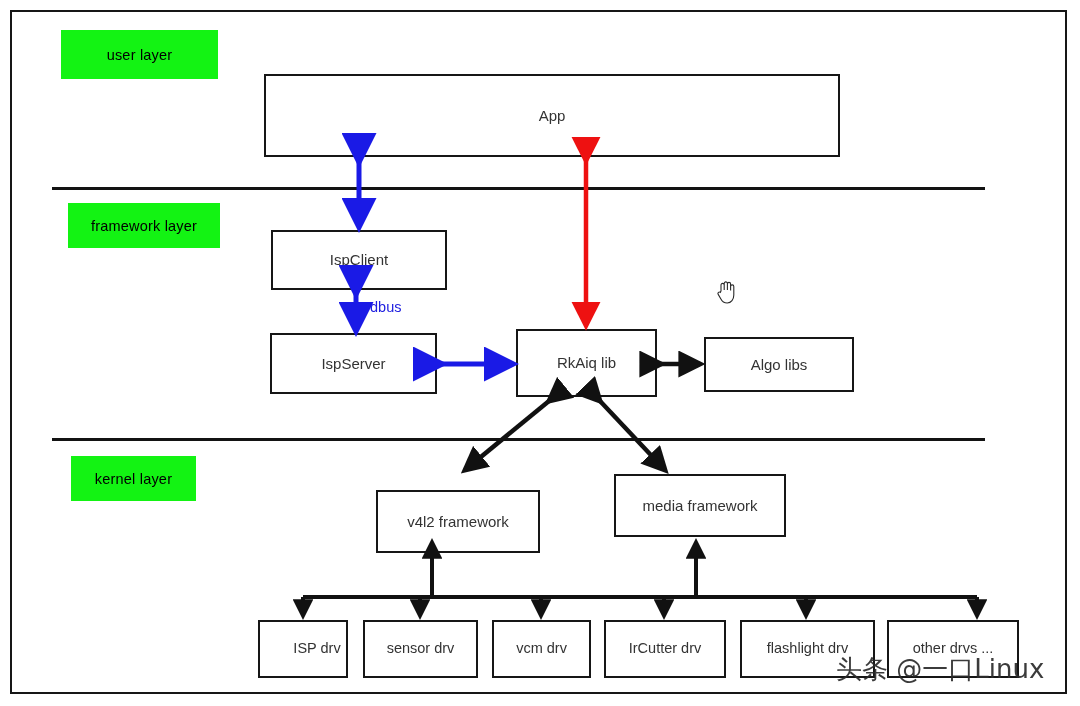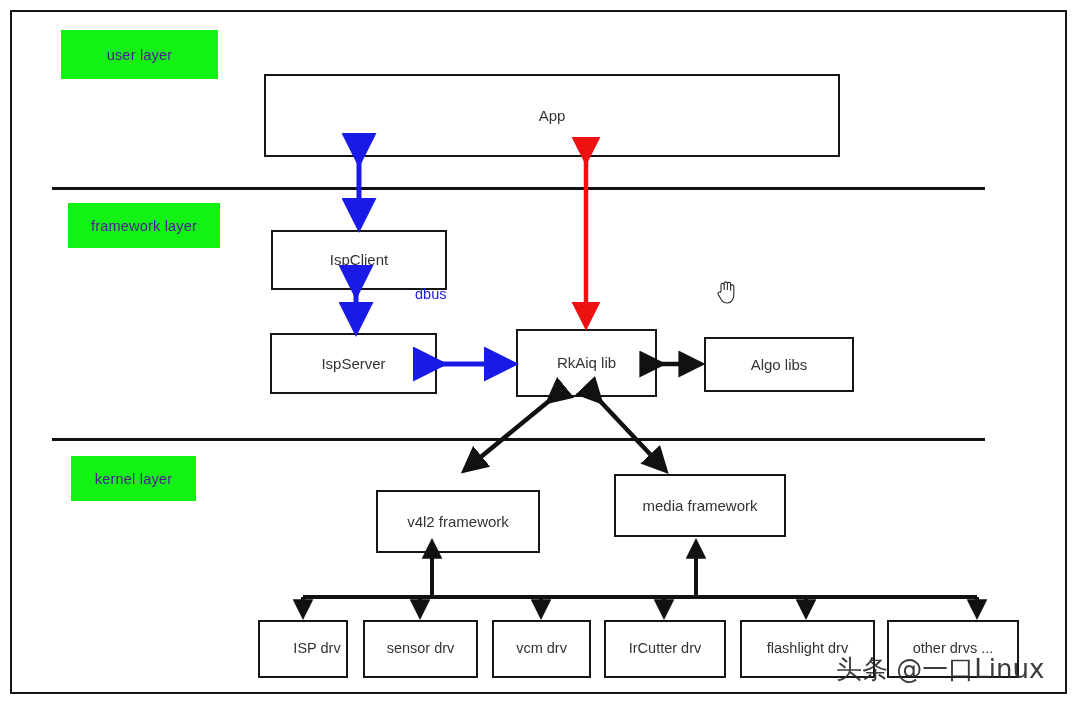--- a/index.html
+++ b/index.html
@@ -12,21 +12,21 @@
   #stage{position:relative;width:1080px;height:706px;background:#fff;}
 
   
   .frame{
     position:absolute;left:10px;top:10px;width:1057px;height:684px;
     border:2px solid #161616;box-sizing:border-box;background:#fff;
   }
 
   
   .layer-tag{
-    position:absolute;background:#13f313;color:#4c1d95;
+    position:absolute;background:#13f313;color:#000000;
     display:flex;align-items:center;justify-content:center;
     font-size:14.5px;letter-spacing:.2px;
   }
 
   
   .box{
     position:absolute;background:#fff;border:2.5px solid #161616;
     box-sizing:border-box;display:flex;align-items:center;justify-content:center;
     color:#333;font-size:15px;text-align:center;line-height:1.2;
   }
@@ -189,21 +189,21 @@
       <line x1="664" y1="597" x2="664" y2="616" stroke="#111111" stroke-width="4" marker-end="url(#ah-blk-b)"></line>
     </g>
     <g>
       <line x1="806" y1="597" x2="806" y2="616" stroke="#111111" stroke-width="4" marker-end="url(#ah-blk-b)"></line>
     </g>
     <g>
       <line x1="977" y1="597" x2="977" y2="616" stroke="#111111" stroke-width="4" marker-end="url(#ah-blk-b)"></line>
     </g>
   </svg>
 
-  <div class="dbus-label" style="left:370px;top:286px;margin-left:45px;">
+  <div class="dbus-label" style="left:370px;top:299px;">
     <span>dbus</span>
   </div>
 
   <svg class="cursor" style="left:714px;top:276px;" viewBox="0 0 26 30">
     <g fill="#ffffff" stroke="#2a2a2a" stroke-width="1.1">
       <path d="M7,15 L7,9 a1.6,1.6 0 0 1 3.2,0 L10.2,14 L10.2,7.5 a1.6,1.6 0 0 1 3.2,0 L13.4,14
                L13.4,8 a1.6,1.6 0 0 1 3.2,0 L16.6,14.5 L16.6,10.5 a1.6,1.6 0 0 1 3.2,0
                L19.8,19 c0,4.5 -2.6,8 -6.6,8 c-3.6,0 -5.4,-2.2 -6.6,-4.6
                L4.2,18.4 a1.5,1.5 0 0 1 2.2,-2 Z"></path>
     </g>

